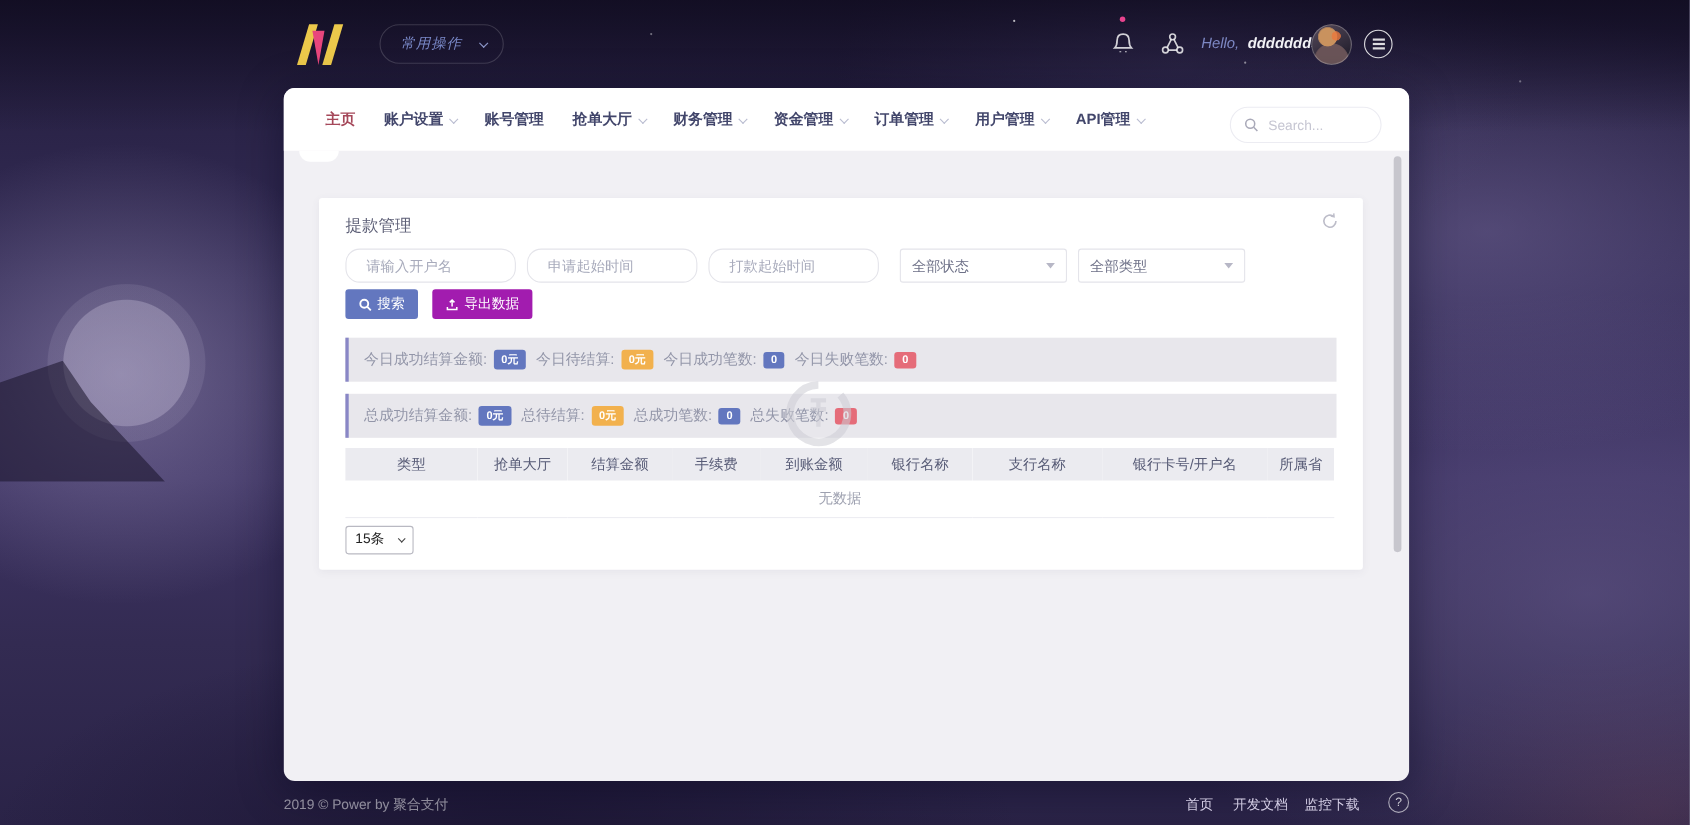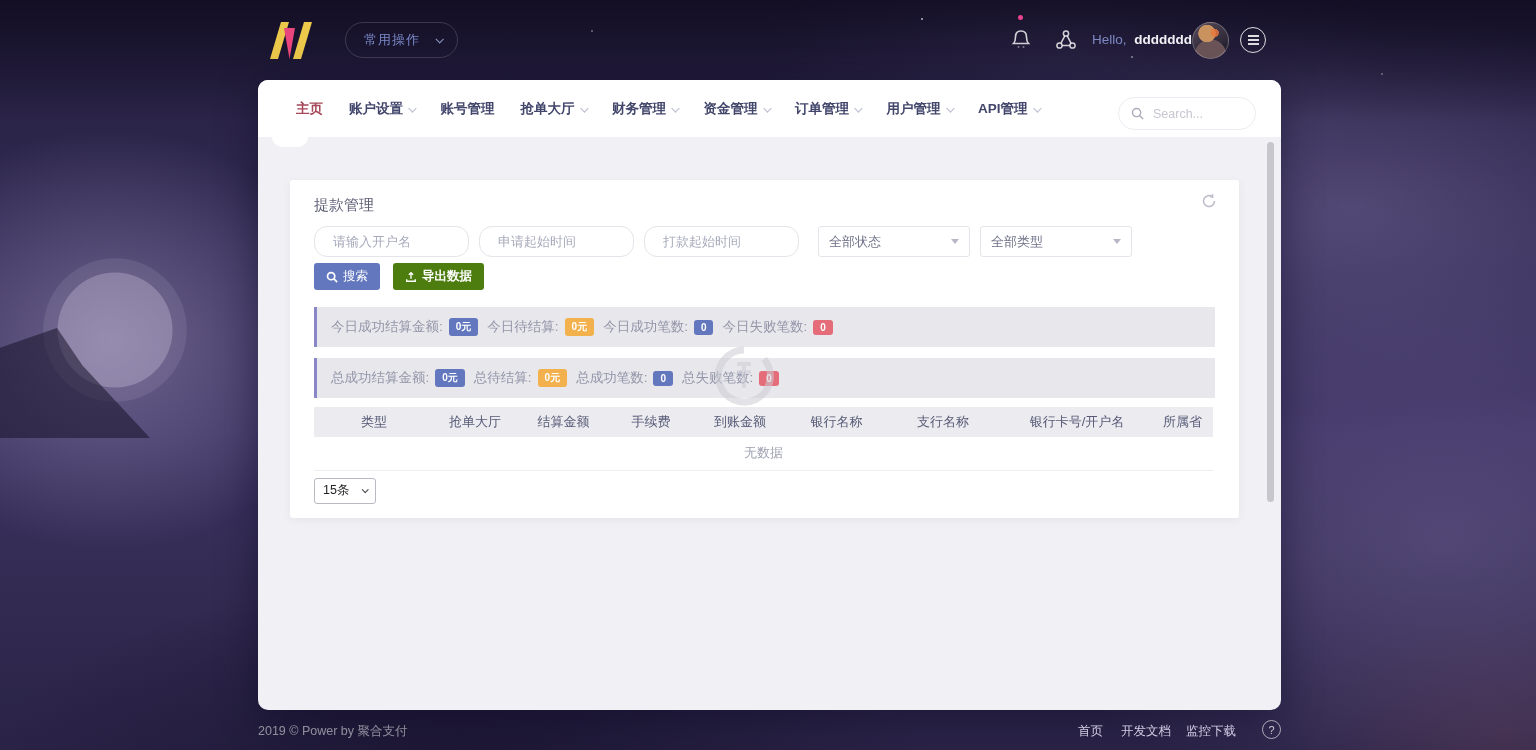--- a/index.html
+++ b/index.html
@@ -25,21 +25,21 @@
   .roof { left:0; top:328px; width:150px; height:110px;
     clip-path:polygon(0 18%, 38% 0, 55% 34%, 100% 100%, 0 100%); opacity:.55; }
   .stars { position:absolute; left:921px; top:18px; width:2px; height:2px; border-radius:50%;
     background:rgba(255,255,255,.7); z-index:1;
     box-shadow: 210px 38px 0 rgba(255,255,255,.5), -330px 12px 0 rgba(255,255,255,.4),
                 460px 55px 0 rgba(255,255,255,.35), -120px 70px 0 rgba(255,255,255,.3); }
   .pink-dot { position:absolute; left:1018px; top:15px; width:5px; height:5px; border-radius:50%;
     background:#e8438e; z-index:3; }
 
   
-  .tophdr { position:absolute; left:0; top:0; width:1280px; height:80px; z-index:2; }
+  .tophdr { position:absolute; left:0; top:0; width:1280px; height:80px; z-index:2;font-style:italic; }
   .logo { position:absolute; left:268px; top:18px; width:46px; height:44px; cursor:pointer; }
   .quick-pill { position:absolute; left:345px; top:22px; width:113px; height:36px;
     border:1px solid rgba(255,255,255,.16); border-radius:18px; display:flex; align-items:center;
     padding:0 14px 0 18px; gap:16px; cursor:pointer; }
   .quick-pill span.txt { color:#7a89c9; font-size:13px; letter-spacing:1px; }
   .chev { display:inline-block; width:6px; height:6px; border-right:1.5px solid #8d97c9;
     border-bottom:1.5px solid #8d97c9; transform:rotate(45deg) translateY(-1px); }
   .hdr-icon { position:absolute; top:28px; width:24px; height:24px; cursor:pointer; }
   .bell-icon { left:1009px; }
   .share-icon { left:1054px; }
@@ -94,21 +94,21 @@
     padding:0 10px; font-size:13px; color:#6e7188; cursor:pointer; }
   .filter-select.gapL { margin-left:9px; }
   .caret { width:0; height:0; border-left:4px solid transparent; border-right:4px solid transparent;
     border-top:5px solid #b7b7c6; }
 
   .btn-row { display:flex; margin-top:6px; gap:13px; }
   .btn { height:27px; border:none; border-radius:3px; color:#fff; font-size:12.5px;
     display:flex; align-items:center; gap:5px; padding:0 12px; cursor:pointer;
     font-family:"Liberation Sans",sans-serif; }
   .btn-search { background:#6377bf; }
-  .btn-export { background:#4d7c0f;font-weight:bold; }
+  .btn-export { background:#a21caf; }
 
   .stat-bar { position:relative; margin-top:17px; height:40px; background:#e8e7ec;
     border-left:3px solid #8987c6; display:flex; align-items:center; padding-left:14px;
     font-size:13.5px; color:#9396a9; }
   .stat-bar.second { margin-top:11px; }
   .stat-label { margin-right:6px; white-space:nowrap; }
   .badge { display:inline-block; padding:2px 7px; border-radius:3px; color:#fff;
     font-size:10px; font-weight:bold; margin-right:9px; }
   .badge.blue { background:#6377bf; }
   .badge.yellow { background:#f2b14d; }

